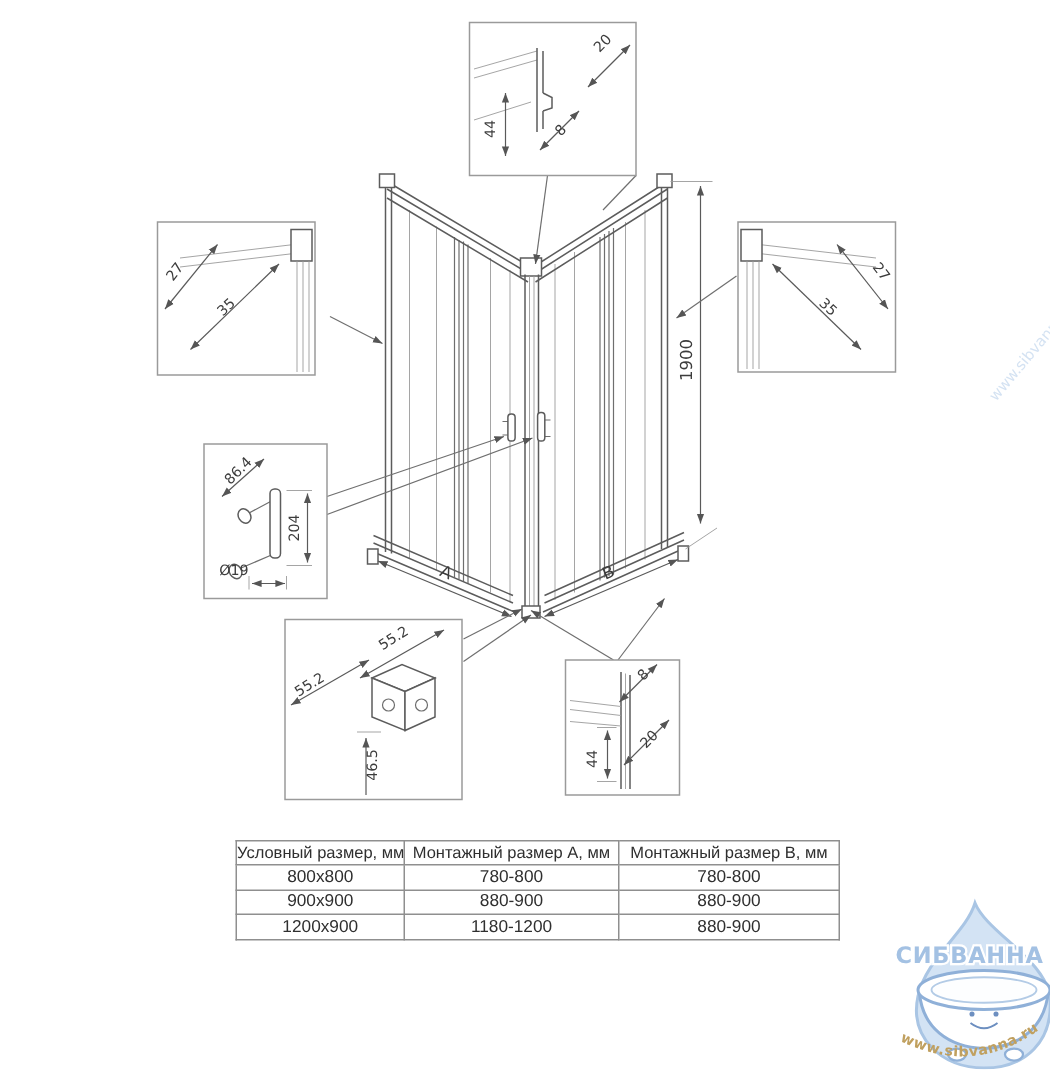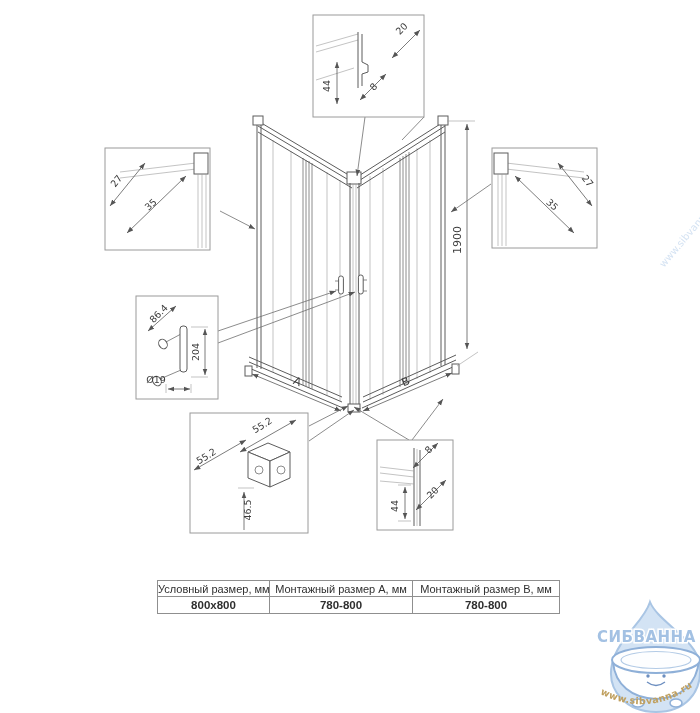--- a/index.html
+++ b/index.html
@@ -10,23 +10,23 @@
   .md{stroke:#6e6e6e;stroke-width:.8;fill:none;}
   .thin{stroke:#9b9b9b;stroke-width:.6;fill:none;}
   .dim{stroke:#5a5a5a;stroke-width:.8;fill:none;}
   .ldr{stroke:#6f6f6f;stroke-width:.8;fill:none;}
   .dbox{fill:#ffffff;stroke:#9a9a9a;stroke-width:1;}
   .wface{fill:#ffffff;stroke:#5c5c5c;stroke-width:1;}
   text.d{font:9.5px "DejaVu Sans",sans-serif;fill:#3c3c3c;text-anchor:middle;}
   text.big{font:11px "DejaVu Sans",sans-serif;fill:#3c3c3c;text-anchor:middle;}
   
   #size-table{position:absolute;left:157px;top:560px;width:402px;border-collapse:collapse;
-              table-layout:fixed;margin-top:20px;}
+              table-layout:fixed;}
   #size-table th,#size-table td{border:1px solid #8f8f8f;text-align:center;color:#2f2f2f;
-              padding:0;height:15.4px;overflow:hidden;white-space:nowrap;font-weight:bold;}
+              padding:0;height:15.4px;overflow:hidden;white-space:nowrap;}
   #size-table th{font-size:11px;font-weight:normal;}
   #size-table td{font-size:11.5px;}
   
   .wm-brand{font:bold 15px "DejaVu Sans",sans-serif;letter-spacing:.5px;
             paint-order:stroke;stroke:#ffffff;stroke-width:3px;}
   .wm-url{font:bold 9.5px "DejaVu Sans",sans-serif;letter-spacing:.4px;}
   .wm-side{font:10px "DejaVu Sans",sans-serif;opacity:.5;}
 </style>
 </head>
 <body>
@@ -212,16 +212,26 @@
       <th>Монтажный размер A, мм</th>
       <th>Монтажный размер B, мм</th>
     </tr>
   </thead>
   <tbody>
         <tr>
           <td>800x800</td>
           <td>780-800</td>
           <td>780-800</td>
         </tr>
+        <tr>
+          <td>900x900</td>
+          <td>880-900</td>
+          <td>880-900</td>
+        </tr>
+        <tr>
+          <td>1200x900</td>
+          <td>1180-1200</td>
+          <td>880-900</td>
+        </tr>
       </tbody>
 </table>
 
 </div>
 
 </body></html>

